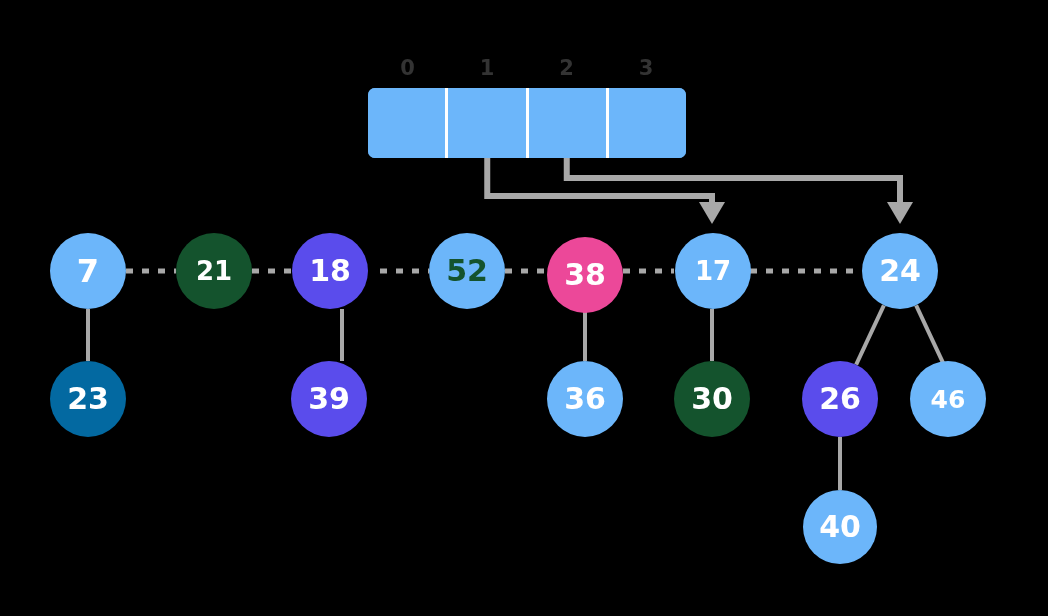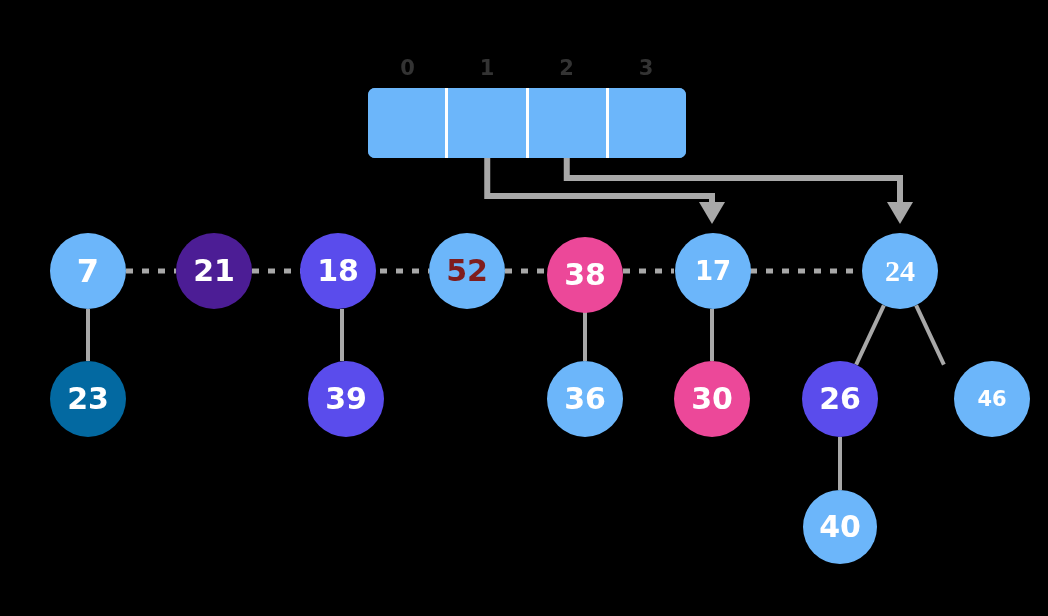--- a/index.html
+++ b/index.html
@@ -103,28 +103,28 @@
 
   <div id="index-labels">
       <div class="idx-label" style="left: 387.75px; top: 56px; width: 40px; color: rgb(51, 51, 51);">0</div>
       <div class="idx-label" style="left: 467.25px; top: 56px; width: 40px; color: rgb(51, 51, 51);">1</div>
       <div class="idx-label" style="left: 546.75px; top: 56px; width: 40px; color: rgb(51, 51, 51);">2</div>
       <div class="idx-label" style="left: 626.25px; top: 56px; width: 40px; color: rgb(51, 51, 51);">3</div>
     </div>
 
   <div id="node-layer">
       <div class="node" style="left: 50px; top: 233px; width: 76px; height: 76px; background: rgb(108, 182, 250); color: rgb(255, 255, 255); font-size: 32px;">7</div>
-      <div class="node" style="left: 176px; top: 233px; width: 76px; height: 76px; background: #4c1d95; color: rgb(255, 255, 255); font-size: 30px;">21</div>
-      <div class="node" style="left: 300px; top: 233px; width: 76px; height: 76px; background: rgb(90, 76, 236); color: rgb(255, 255, 255); font-size: 30px;">18</div>
-      <div class="node" style="left: 429px; top: 233px; width: 76px; height: 76px; background: rgb(108, 182, 250); color: #7f1d1d; font-size: 30px; text-align: right;">52</div>
+      <div class="node" style="left: 176px; top: 233px; width: 76px; height: 76px; background: #14532d; color: rgb(255, 255, 255); font-size: 26px;">21</div>
+      <div class="node" style="left: 292px; top: 233px; width: 76px; height: 76px; background: rgb(90, 76, 236); color: rgb(255, 255, 255); font-size: 30px;">18</div>
+      <div class="node" style="left: 429px; top: 233px; width: 76px; height: 76px; background: rgb(108, 182, 250); color: #14532d; font-size: 30px; text-align: right;">52</div>
       <div class="node" style="left: 547px; top: 237px; width: 76px; height: 76px; background: #ec4899; color: rgb(255, 255, 255); font-size: 30px;">38</div>
       <div class="node" style="left: 675px; top: 233px; width: 76px; height: 76px; background: rgb(108, 182, 250); color: rgb(255, 255, 255); font-size: 26px;">17</div>
-      <div class="node" style="left: 862px; top: 233px; width: 76px; height: 76px; background: rgb(108, 182, 250); color: rgb(255, 255, 255); font-size: 30px; font-family: Liberation Serif, serif;">24</div>
+      <div class="node" style="left: 862px; top: 233px; width: 76px; height: 76px; background: rgb(108, 182, 250); color: rgb(255, 255, 255); font-size: 30px;">24</div>
       <div class="node" style="left: 50px; top: 361px; width: 76px; height: 76px; background: #0369a1; color: rgb(255, 255, 255); font-size: 30px;">23</div>
-      <div class="node" style="left: 308px; top: 361px; width: 76px; height: 76px; background: rgb(90, 76, 236); color: rgb(255, 255, 255); font-size: 30px;">39</div>
+      <div class="node" style="left: 291px; top: 361px; width: 76px; height: 76px; background: rgb(90, 76, 236); color: rgb(255, 255, 255); font-size: 30px;">39</div>
       <div class="node" style="left: 547px; top: 361px; width: 76px; height: 76px; background: rgb(108, 182, 250); color: rgb(255, 255, 255); font-size: 30px;">36</div>
-      <div class="node" style="left: 674px; top: 361px; width: 76px; height: 76px; background: #ec4899; color: rgb(255, 255, 255); font-size: 30px;">30</div>
+      <div class="node" style="left: 674px; top: 361px; width: 76px; height: 76px; background: #14532d; color: rgb(255, 255, 255); font-size: 30px;">30</div>
       <div class="node" style="left: 802px; top: 361px; width: 76px; height: 76px; background: rgb(90, 76, 236); color: rgb(255, 255, 255); font-size: 30px;">26</div>
-      <div class="node" style="left: 954px; top: 361px; width: 76px; height: 76px; background: rgb(108, 182, 250); color: rgb(255, 255, 255); font-size: 21px;">46</div>
+      <div class="node" style="left: 910px; top: 361px; width: 76px; height: 76px; background: rgb(108, 182, 250); color: rgb(255, 255, 255); font-size: 25px;">46</div>
       <div class="node" style="left: 803px; top: 490px; width: 74px; height: 74px; background: rgb(108, 182, 250); color: rgb(255, 255, 255); font-size: 30px;">40</div>
     </div>
 
 </div>
 
 </body></html>

